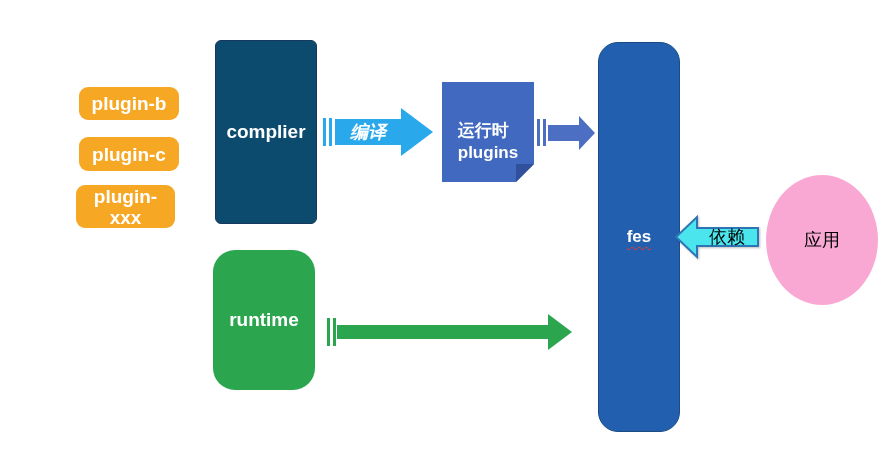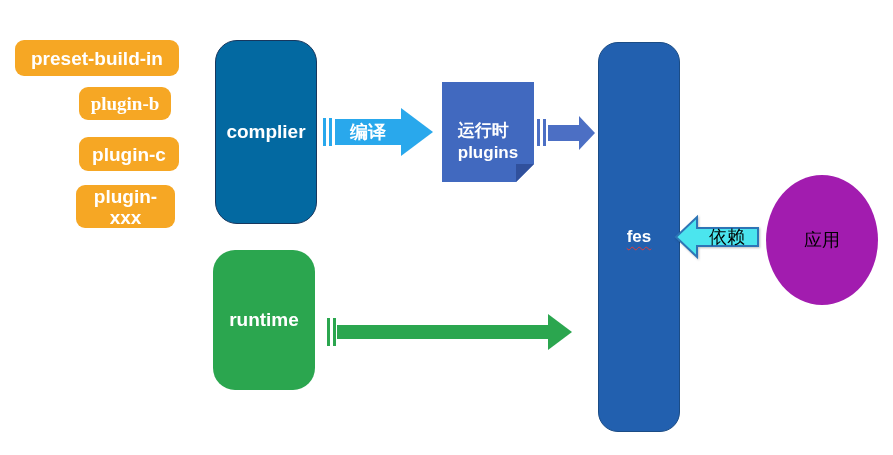--- a/index.html
+++ b/index.html
@@ -7,85 +7,84 @@
     position:relative; width:893px; height:455px; background:#ffffff;
     font-family:"Liberation Sans", sans-serif; overflow:hidden;
   }
   
   .pill {
     position:absolute; background:#F6A724; color:#fff; font-weight:bold;
     font-size:19px; border-radius:9px; display:flex; align-items:center;
     justify-content:center; text-align:center; white-space:pre-line; line-height:21px;
   }
   .pill-0 { left:15px;  top:40px;  width:164px; height:36px; }
-  .pill-1 { left:79px;  top:87px;  width:92px; height:33px;font-family:Liberation Serif, serif; }
+  .pill-1 { left:79px;  top:87px;  width:100px; height:33px; }
   .pill-2 { left:79px;  top:137px; width:100px; height:34px; }
   .pill-3 { left:76px;  top:185px; width:99px;  height:43px; }
 
   
   .node {
     position:absolute; display:flex; align-items:center; justify-content:center;
     color:#fff; font-weight:bold; text-align:center;
   }
   .complier {
-    left:215px; top:40px; width:100px; height:182px; background:#0369a1;
-    border:1.5px solid #17375E; border-radius:22px; font-size:19px;
+    left:215px; top:40px; width:100px; height:182px; background:#0c4a6e;
+    border:1.5px solid #17375E; border-radius:6px; font-size:19px;
   }
   .runtime {
     left:213px; top:250px; width:102px; height:140px; background:#2BA64F;
     border-radius:22px; font-size:19px;
   }
   .fes {
     left:598px; top:42px; width:80px; height:388px; background:#2260AF;
     border:1px solid #1B4C85; border-radius:20px; font-size:17px;
   }
   .fes .fes-label {
     text-decoration:underline wavy #E53935 1px;
     text-decoration-skip-ink:none; text-underline-offset:4px;
   }
   .app {
-    left:766px; top:175px; width:112px; height:130px; background:#a21caf;
+    left:766px; top:175px; width:112px; height:130px; background:#f9a8d4;
     border-radius:50%; color:#000; font-weight:normal; font-size:18px;
   }
 
   
   .note { position:absolute; left:442px; top:82px; width:92px; height:100px; }
   .note svg { position:absolute; left:0; top:0; }
   .note .note-label {
     position:absolute; inset:0; display:flex; align-items:center; justify-content:center;
     color:#fff; font-weight:bold; font-size:17px; line-height:22px; text-align:left;
     white-space:pre-line;
     margin-top:20px;
   }
 
   
   .arrow { position:absolute; }
   .arrow svg { display:block; }
   .arrow-compile { left:322px; top:106px; width:112px; height:52px; }
   .arrow-compile .arrow-label {
     position:absolute; left:13px; top:0; width:66px; height:52px;
     display:flex; align-items:center; justify-content:center;
-    color:#fff; font-weight:bold; font-size:18px;
+    color:#fff; font-weight:bold; font-size:18px;font-style:italic;
   }
   .arrow-plugins-fes { left:536px; top:112px; width:60px; height:42px; }
   .arrow-runtime-fes { left:326px; top:312px; width:248px; height:40px; }
   .arrow-depend { left:674px; top:214px; width:86px; height:46px; }
   .arrow-depend svg { filter:drop-shadow(1px 1.5px 1px rgba(0,0,0,0.25)); }
   .arrow-depend .arrow-label {
     position:absolute; left:22px; top:0; width:62px; height:46px;
     display:flex; align-items:center; justify-content:center;
     color:#000; font-size:18px;text-align:right;
   }
 </style>
 </head>
 <body>
 
 <div class="canvas">
 
-  <div class="pill pill-0">preset-build-in</div>
   <div class="pill pill-1">plugin-b</div>
   <div class="pill pill-3">plugin-
 xxx</div>
   <div class="pill pill-2">plugin-c</div>
 
   <div class="node complier">
     <span>complier</span>
   </div>
 
   <div class="node runtime">

